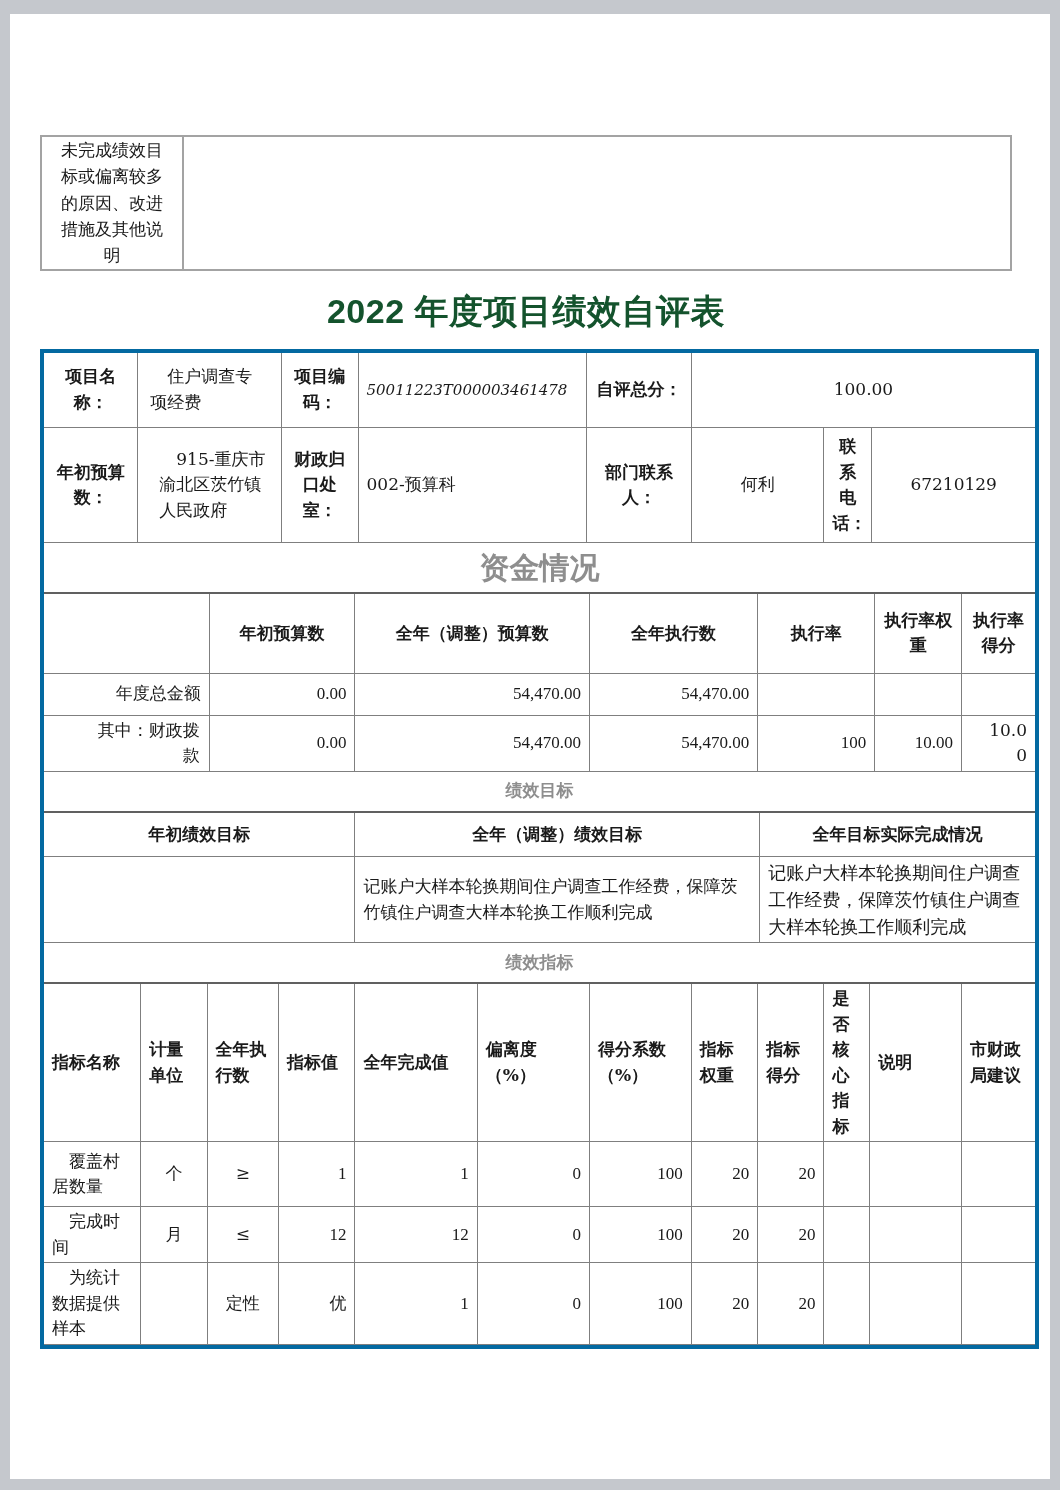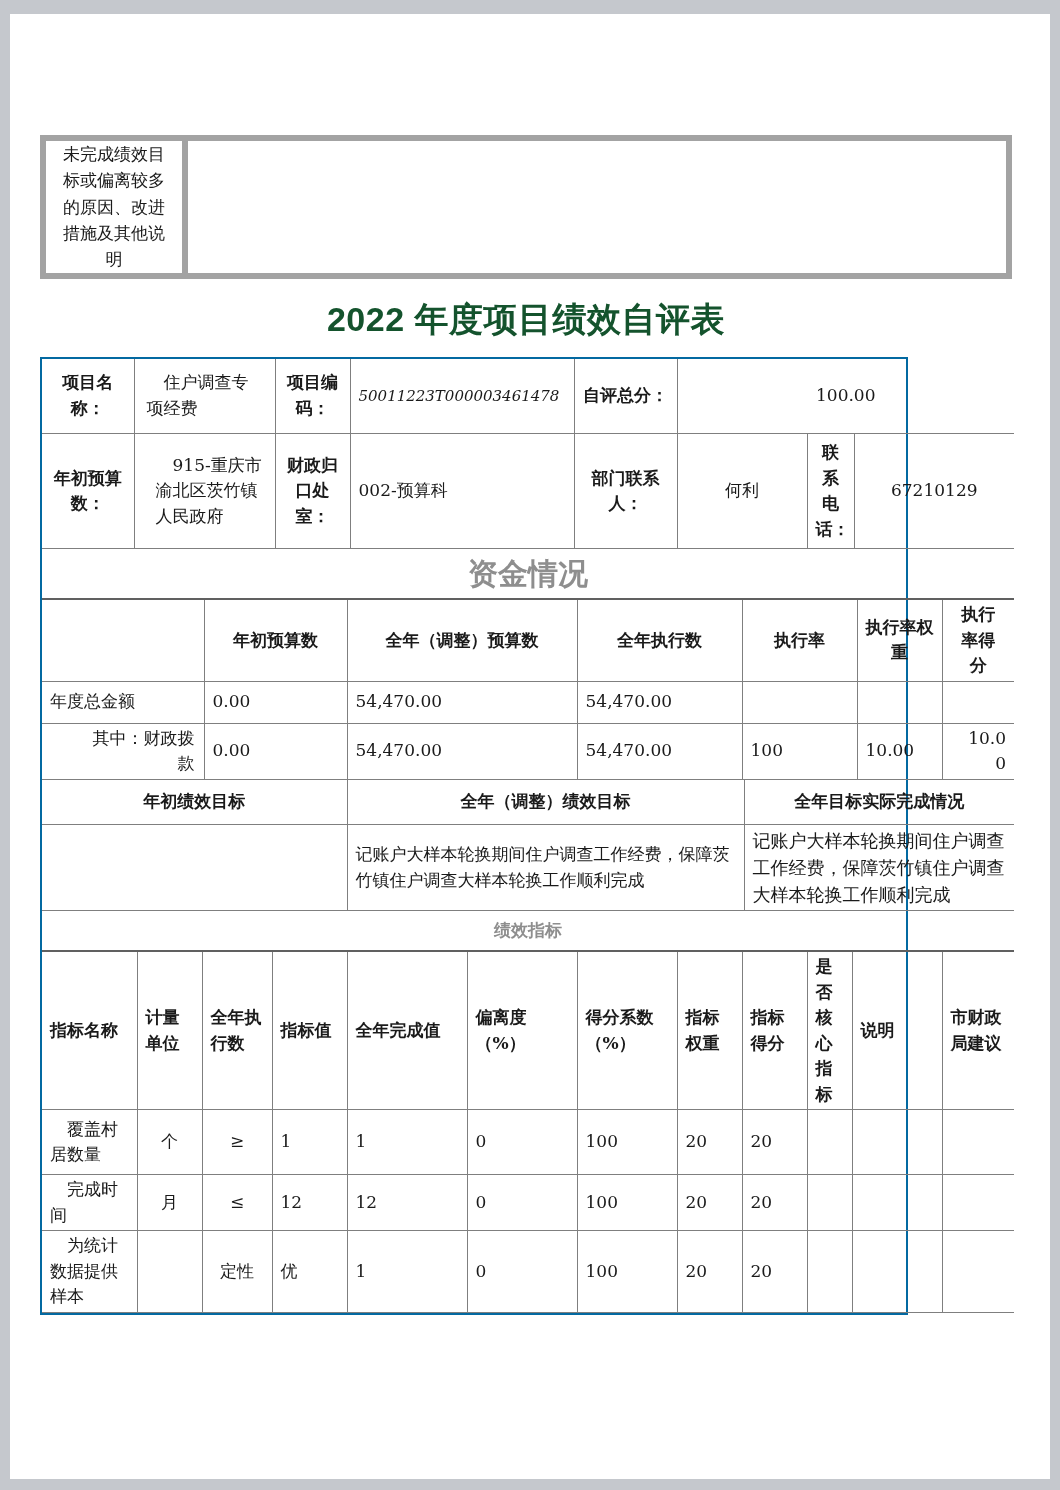--- a/index.html
+++ b/index.html
@@ -16,51 +16,51 @@
     background:#ffffff;
     overflow:hidden;
   }
   
   .box-tbl {
     margin:121px 0 0 30px;
     width:972px; height:133px;
     border-collapse:collapse; table-layout:fixed;
     border:2px solid #565656;
   }
-  .box-tbl td { border:6px solid #a3a3a3; vertical-align:middle; }
+  .box-tbl td { border:2px solid #a3a3a3; vertical-align:middle; }
   .box-label {
     text-align:center; font-size:17px; line-height:1.55;
     padding:0 12px;
   }
   .box-value { padding:4px 8px; font-size:17px; }
   
   .title {
     width:972px; margin:18px 0 14px 30px;
     text-align:center;
     font-family:"Liberation Sans","DejaVu Sans",sans-serif;
     font-weight:bold; font-size:34px; color:#14532d;
     letter-spacing:0.5px;
   }
   
   .main {
-    margin:0 0 8px 30px; width:868px;
-    border:2px solid #0369a1;
+    margin:0 0 8px 30px; width:999px;
+    border:4px solid #0369a1;
   }
   .main table {
     width:100%; border-collapse:collapse; table-layout:fixed;
     font-size:17px;
   }
   .main td { border:1px solid #7f7f7f; vertical-align:middle; padding:2px 8px; line-height:1.5; }
   .main table tr:first-child td { border-top:none; }
   .main td:first-child { border-left:none; }
   .main td:last-child { border-right:none; }
   .lab { font-weight:bold; text-align:center; }
   .pad12 { padding-left:12px; padding-right:12px; }
   .ctr { text-align:center; }
-  .rgt { text-align:left; padding-right:10px; }
+  .rgt { text-align:right; padding-right:10px;font-family:Liberation Serif, serif; }
   .lft { text-align:left; }
   .ind { text-indent:1em; }
   .code { font-size:15px; text-align:left;font-style:italic; }
   .vtop { vertical-align:top; padding-top:6px; }
   
   .section-title td {
     border-bottom:2px solid #606060;
     text-align:center;
     font-family:"Liberation Sans","DejaVu Sans",sans-serif;
     font-weight:bold; color:#8e8e8e;
@@ -188,20 +188,23 @@
     </tbody>
       </table>
 
     <table class="goals">
       <colgroup>
         <col style="width:305px">
           <col style="width:397px">
           <col style="width:270px">
       </colgroup>
       <tbody>
+          <tr class="section-title">
+        <td colspan="3">绩效目标</td>
+      </tr>
       <tr class="hdr">
         <td>年初绩效目标</td>
         <td>全年（调整）绩效目标</td>
         <td>全年目标实际完成情况</td>
       </tr>
       <tr class="drow">
         <td class="vtop"></td>
         <td class="vtop goal-txt2">记账户大样本轮换期间住户调查工作经费，保障茨竹镇住户调查大样本轮换工作顺利完成</td>
         <td class="vtop goal-txt3">记账户大样本轮换期间住户调查工作经费，保障茨竹镇住户调查大样本轮换工作顺利完成</td>
       </tr>

